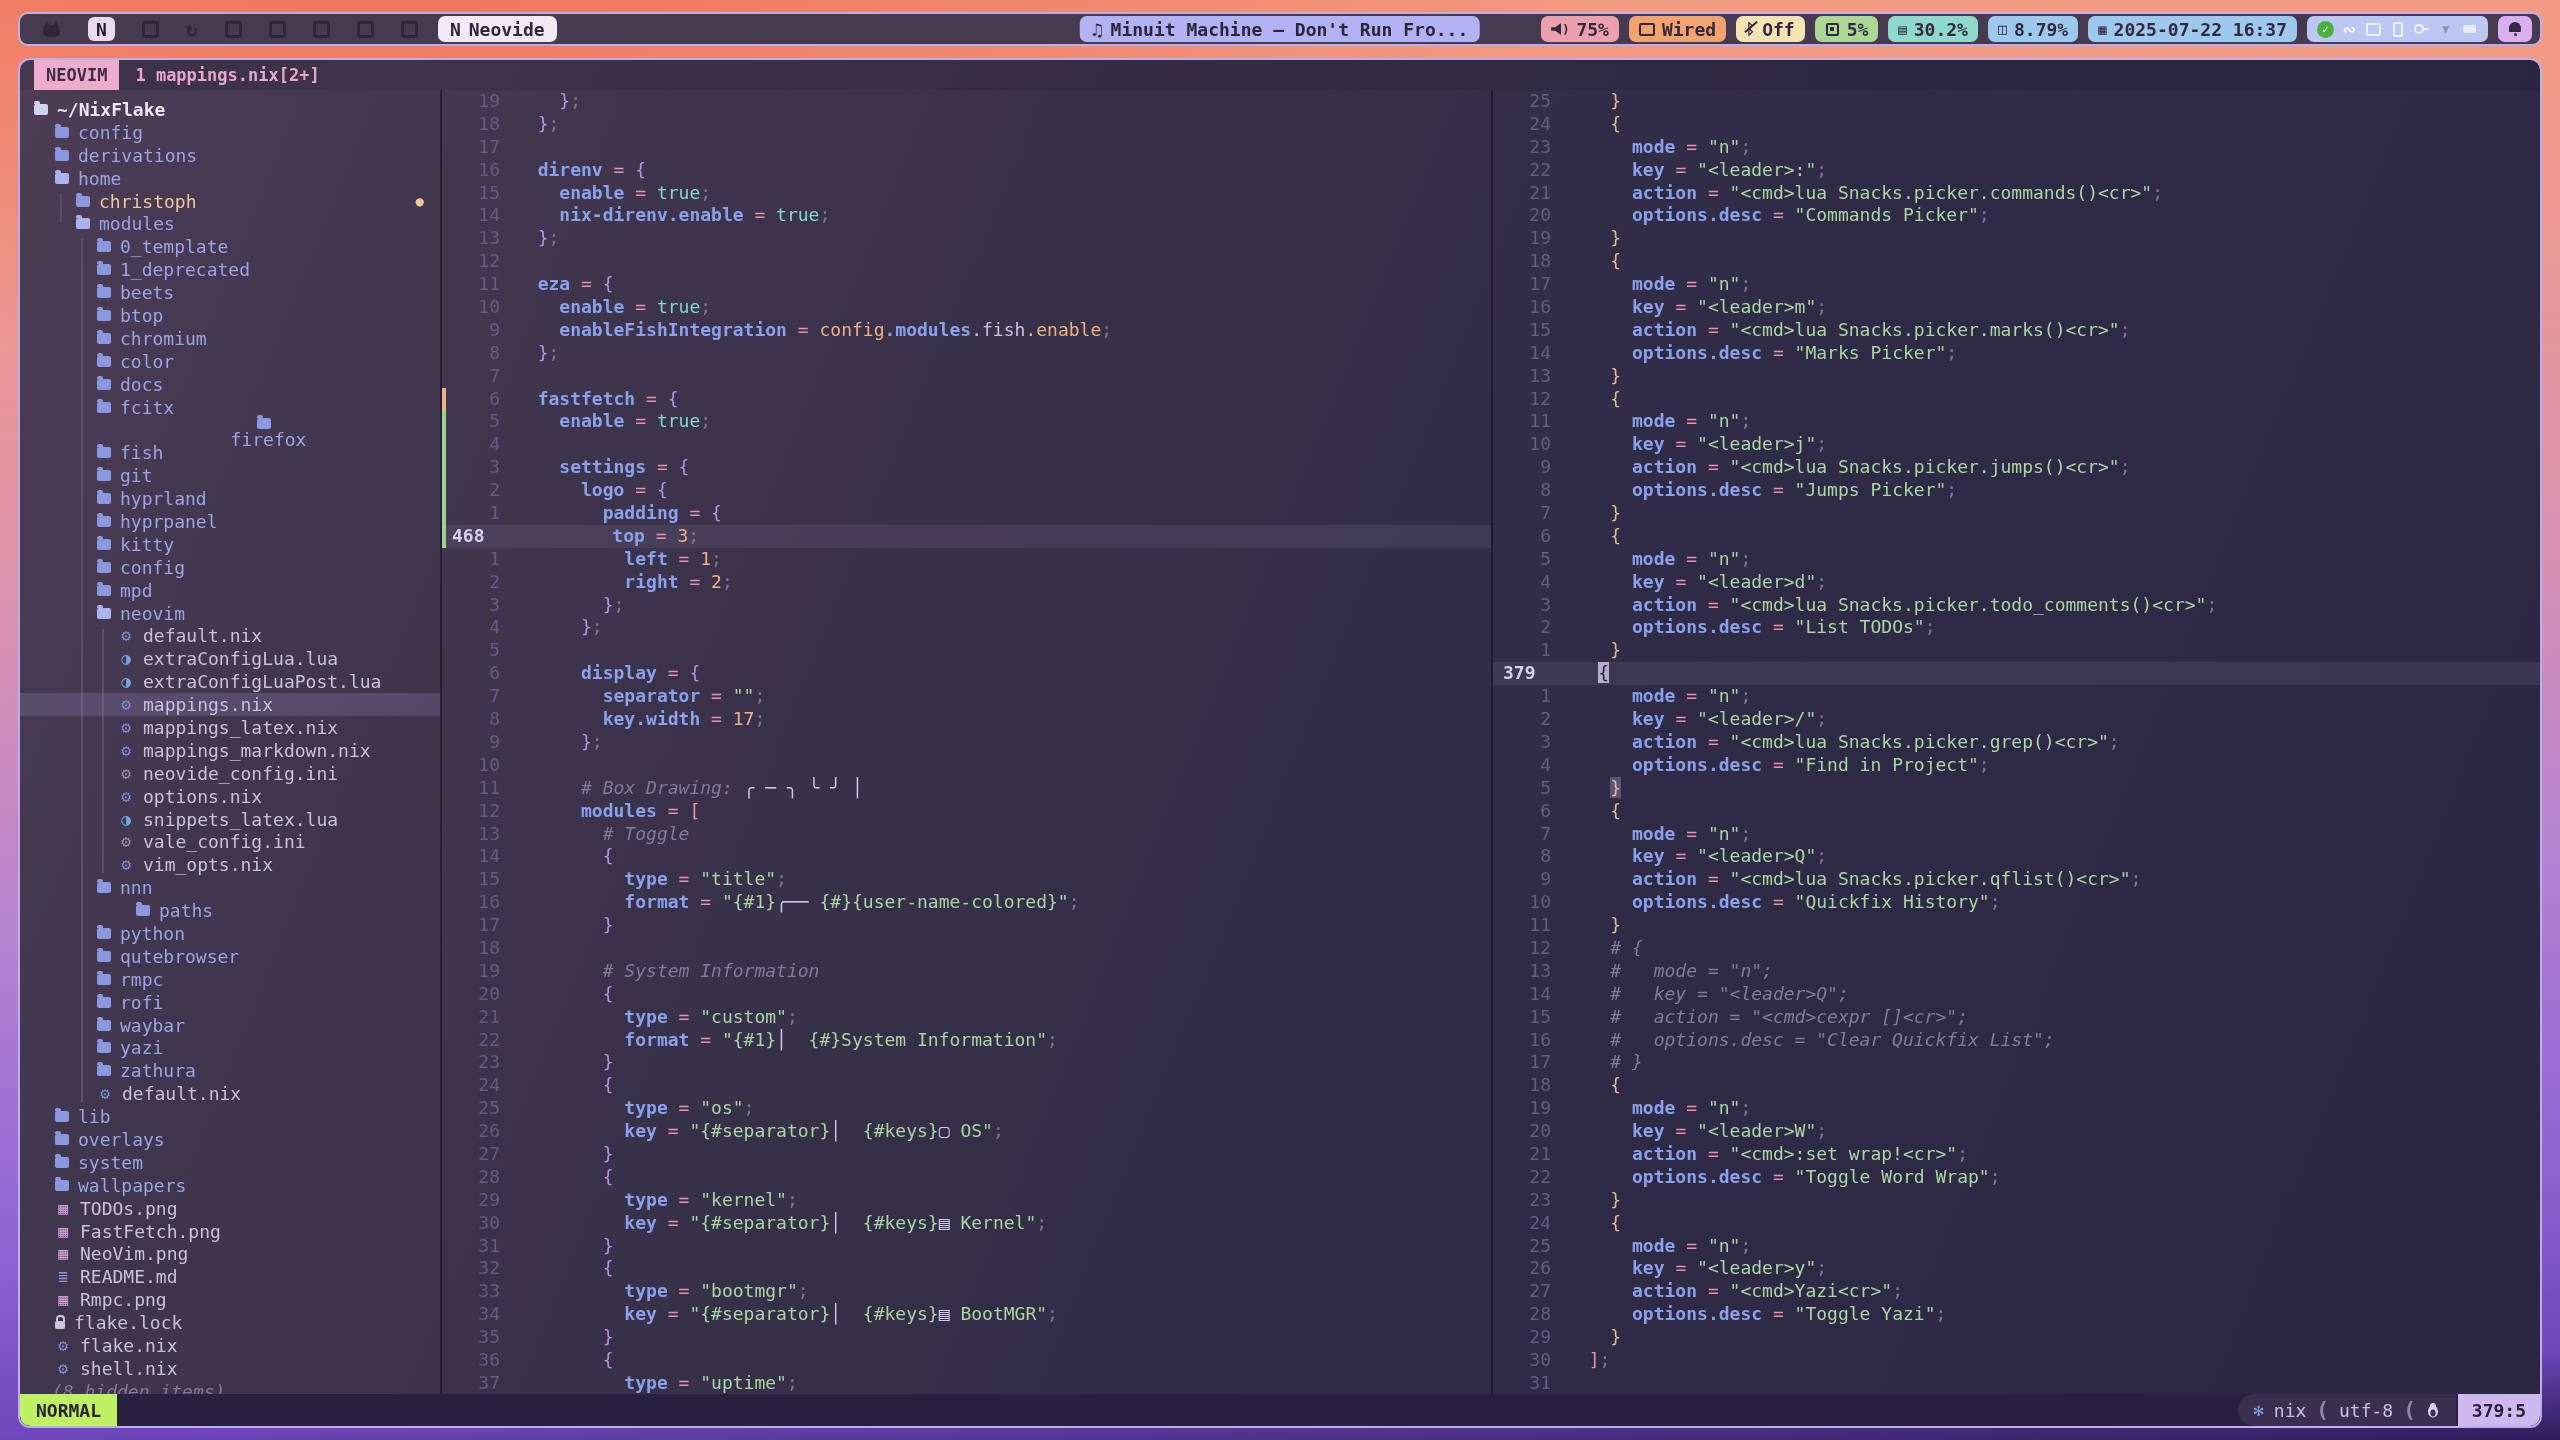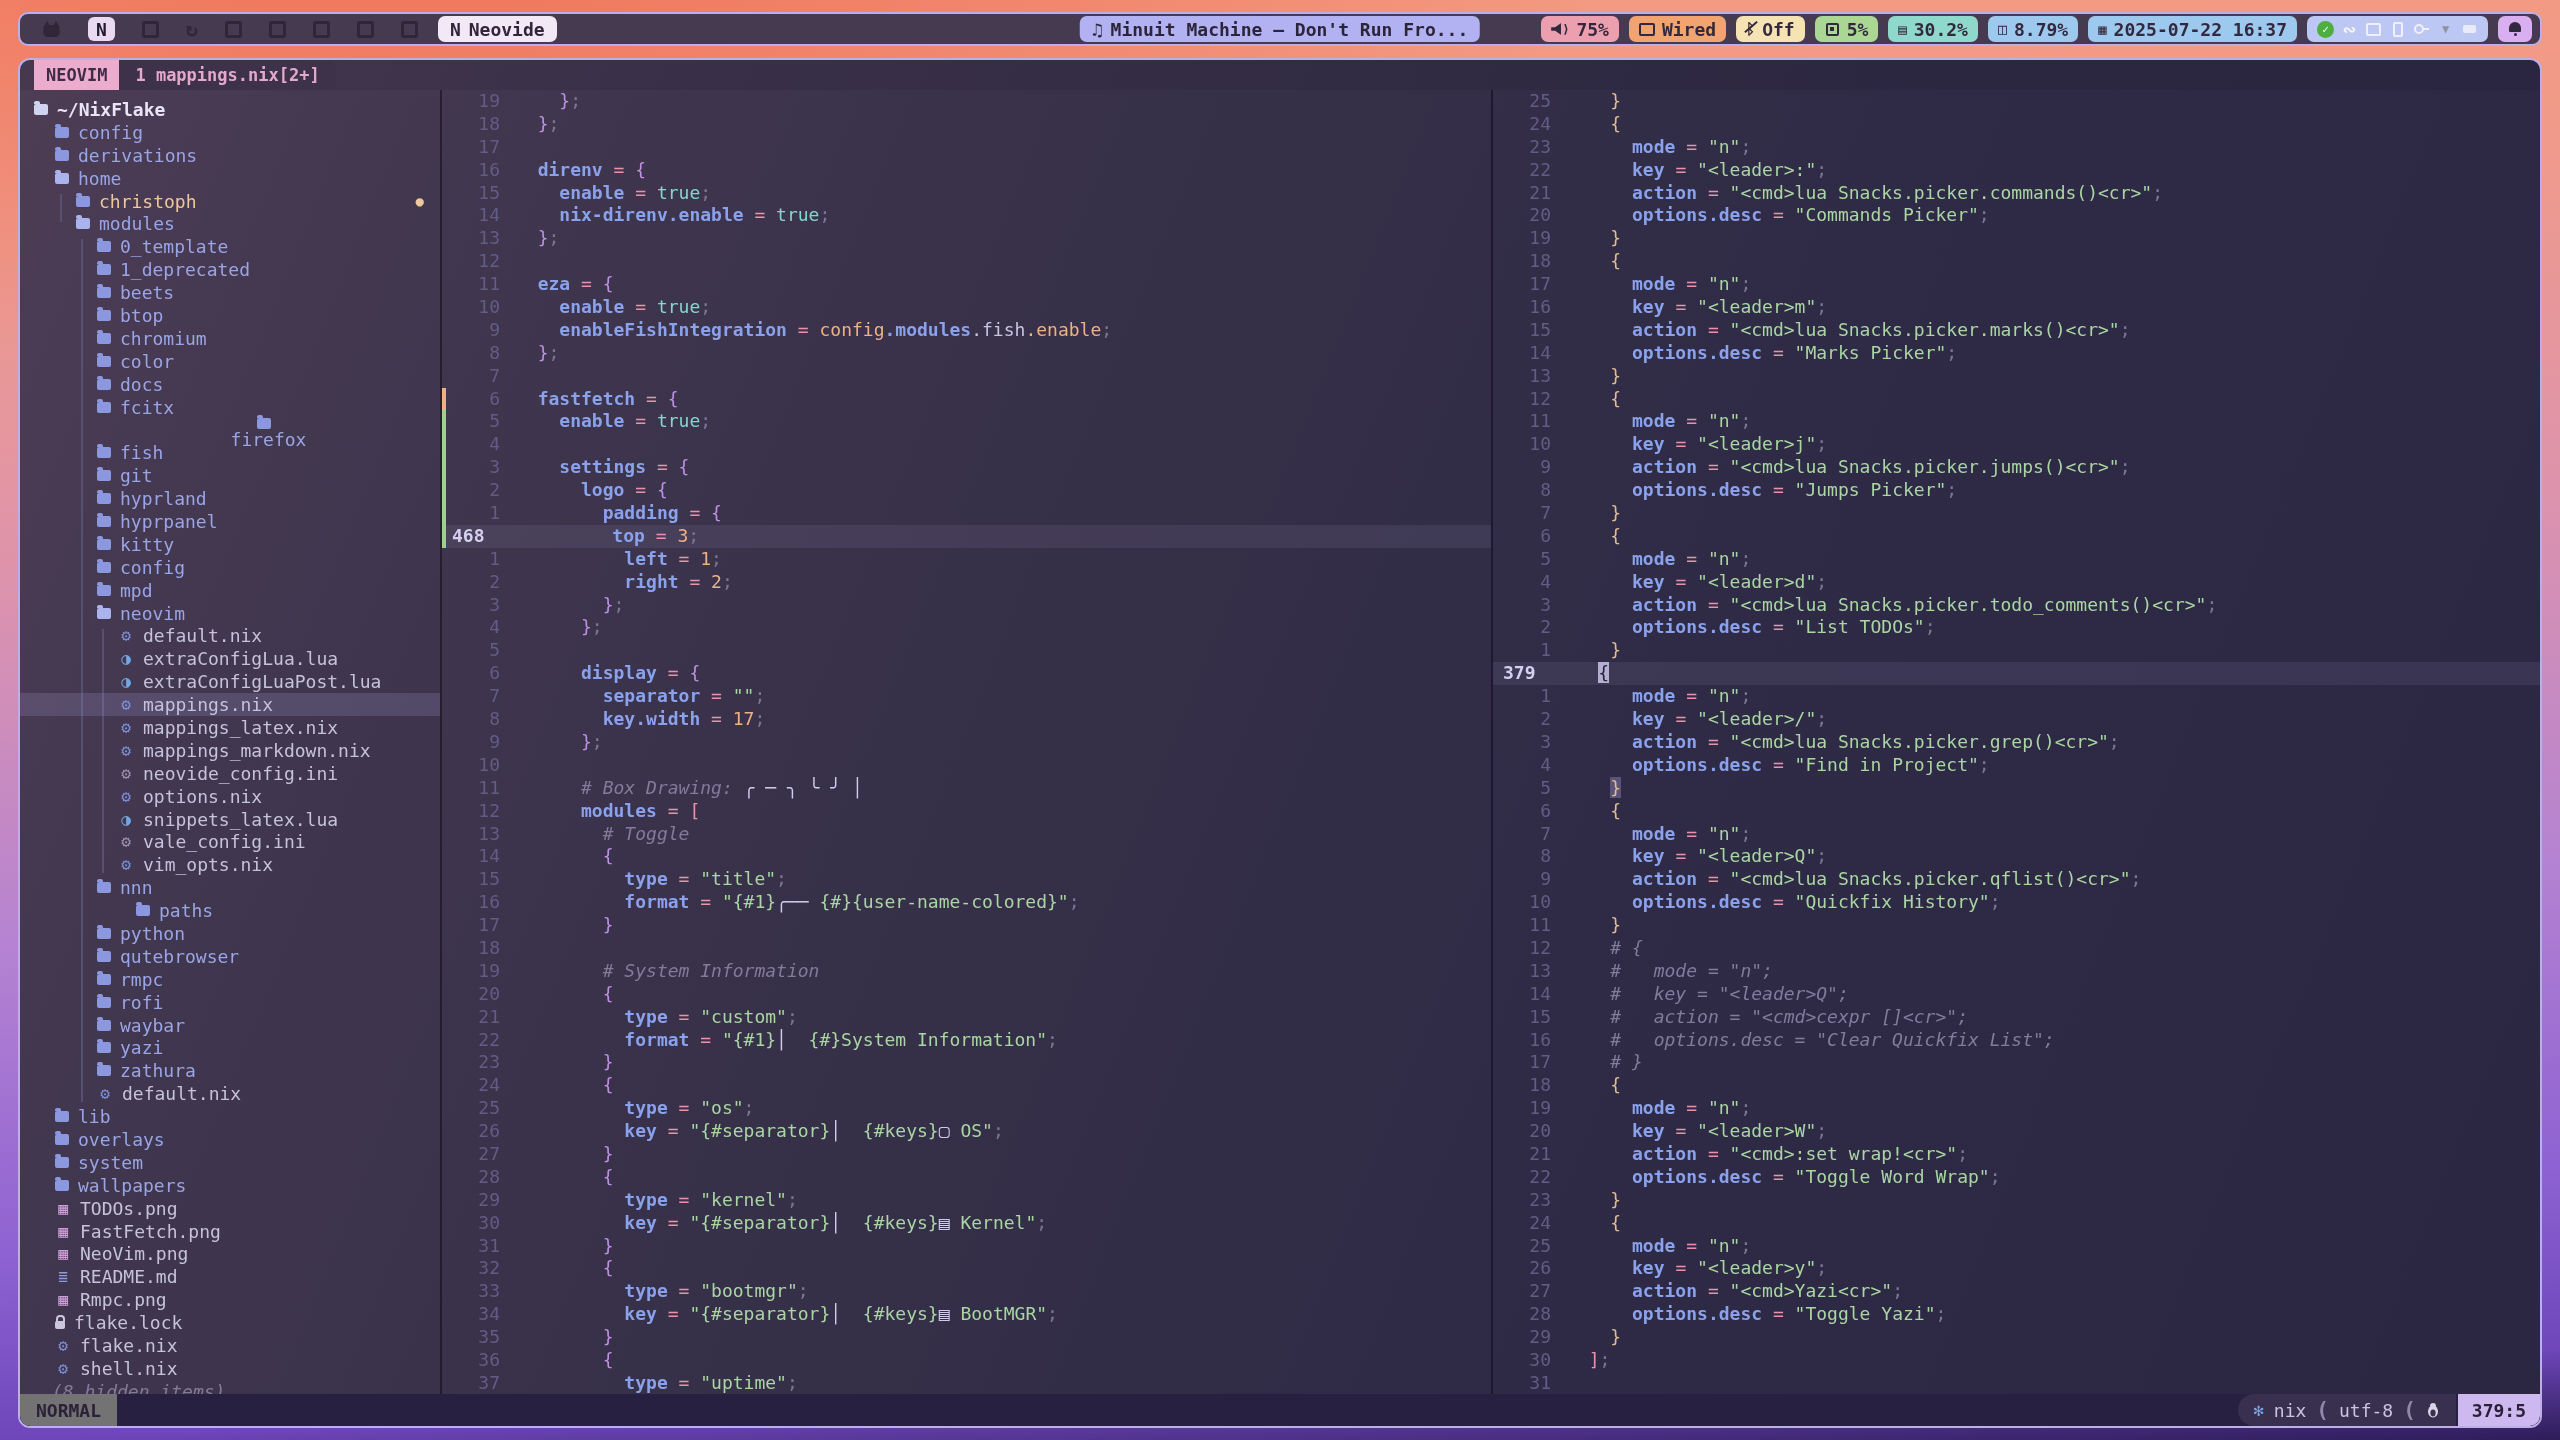--- a/index.html
+++ b/index.html
@@ -97,21 +97,21 @@
   .cl.cur .ln{color:#d5cff0;font-weight:bold;text-align:left;padding-left:4px;padding-right:0;}
   .code{white-space:pre;}
   .tk-t{color:#c9c4e4;} .tk-k{color:#8aa1ec;font-weight:bold;} .tk-kb{color:#8aa1ec;font-weight:bold;}
   .tk-o{color:#e993ab;} .tk-s{color:#a9d6a2;} .tk-b{color:#83d8cb;} .tk-n{color:#efb183;} .tk-n2{color:#efb183;}
   .tk-p1{color:#bd90e4;} .tk-p2{color:#dfbd8e;} .tk-pk{color:#e993ab;}
   .tk-c{color:#837b9c;font-style:italic;} .tk-sc{color:#7d7596;} .tk-gl{color:#d0ccee;}
   .tk-cursor{background:#b6aed2;color:#241f3a;}
   .tk-match{background:#5b5478;color:#dfbd8e;}
   
   #statusline{position:absolute;left:0;right:0;bottom:0;height:32px;background:#272040;display:flex;align-items:stretch;font-size:18px;}
-  .sl-mode{background:#737373;color:#2b2138;font-weight:bold;display:flex;align-items:center;padding:0 16px;border-radius:0 0 0 10px;}
+  .sl-mode{background:#bef264;color:#2b2138;font-weight:bold;display:flex;align-items:center;padding:0 16px;border-radius:0 0 0 10px;}
   .sl-left-seg{background:#39304f;display:flex;align-items:center;gap:10px;padding:0 18px;border-radius:0 16px 16px 0;color:#cbc4e0;}
   .sl-sep{color:#9087ac;font-size:21px;font-weight:bold;}
   .sl-path{color:#b9b2cc;}
   .sl-right{margin-left:auto;display:flex;align-items:stretch;}
   .sl-right-seg{background:#39304f;display:flex;align-items:center;gap:10px;padding:0 16px;border-radius:16px 0 0 16px;color:#cbc4e0;}
   .sl-nix-icon{color:#7ea4e6;font-size:17px;}
   .sl-pos{background:#cdb9ef;color:#2b2138;font-weight:bold;display:flex;align-items:center;padding:0 14px;border-radius:0 0 10px 0;margin-left:2px;}
 </style>
 </head>
 <body>

